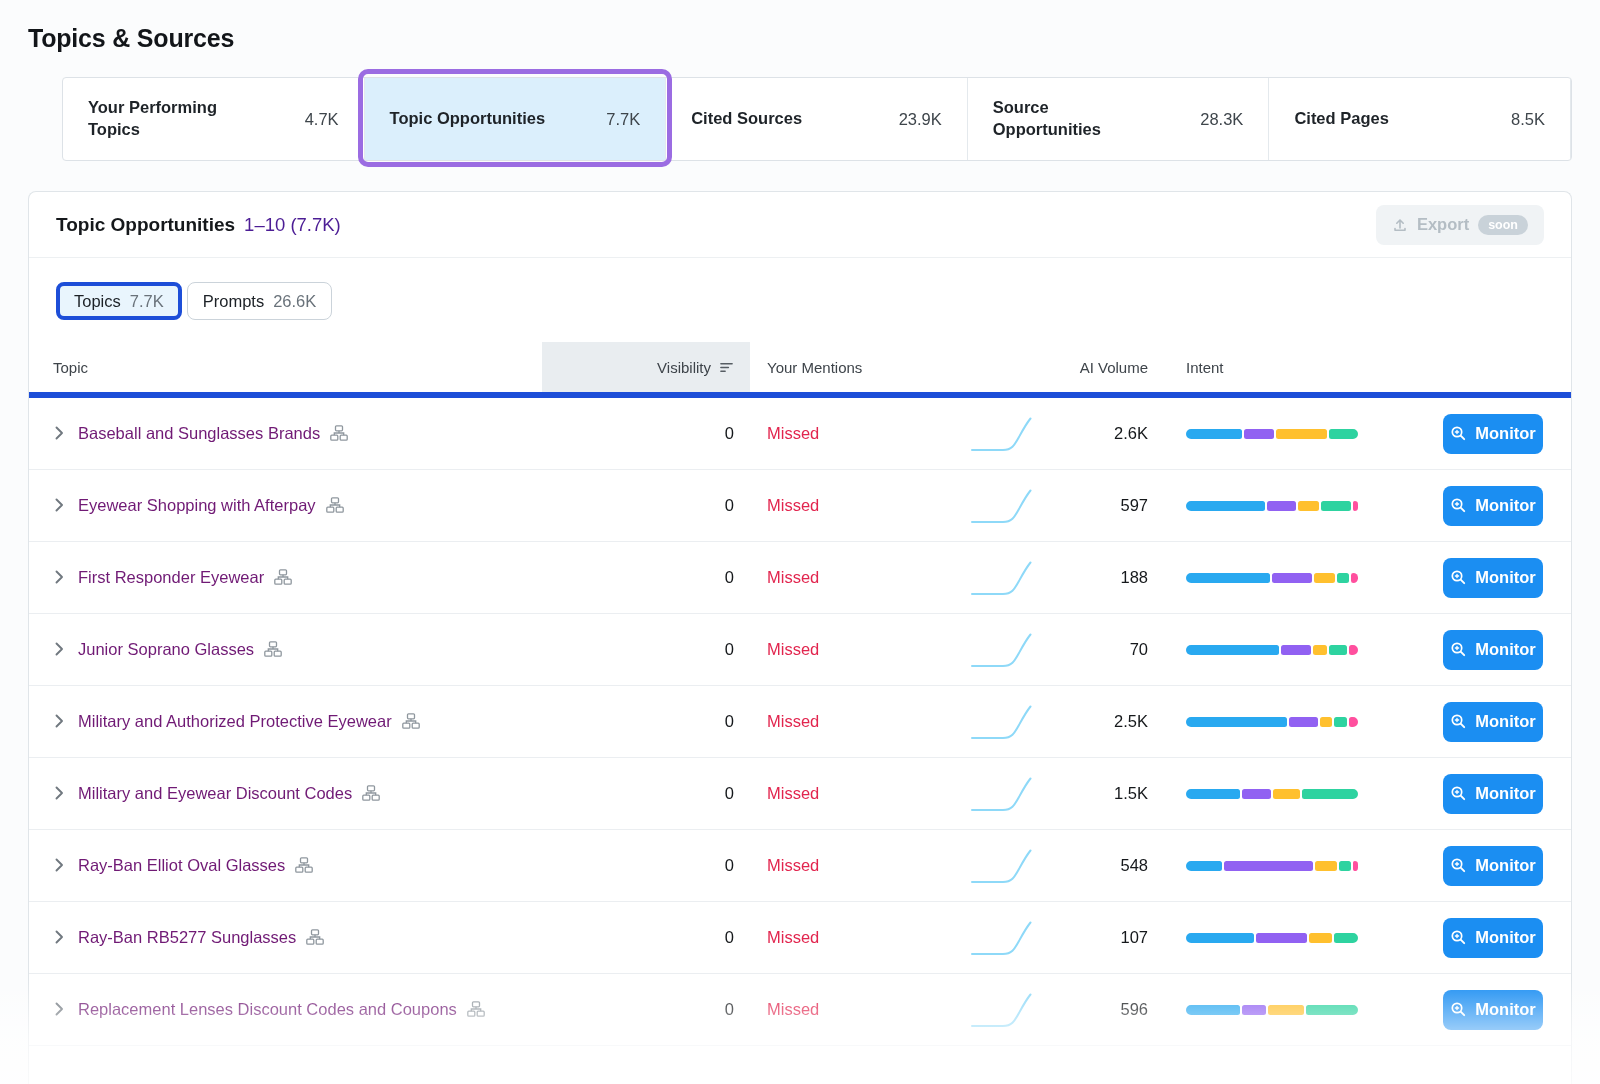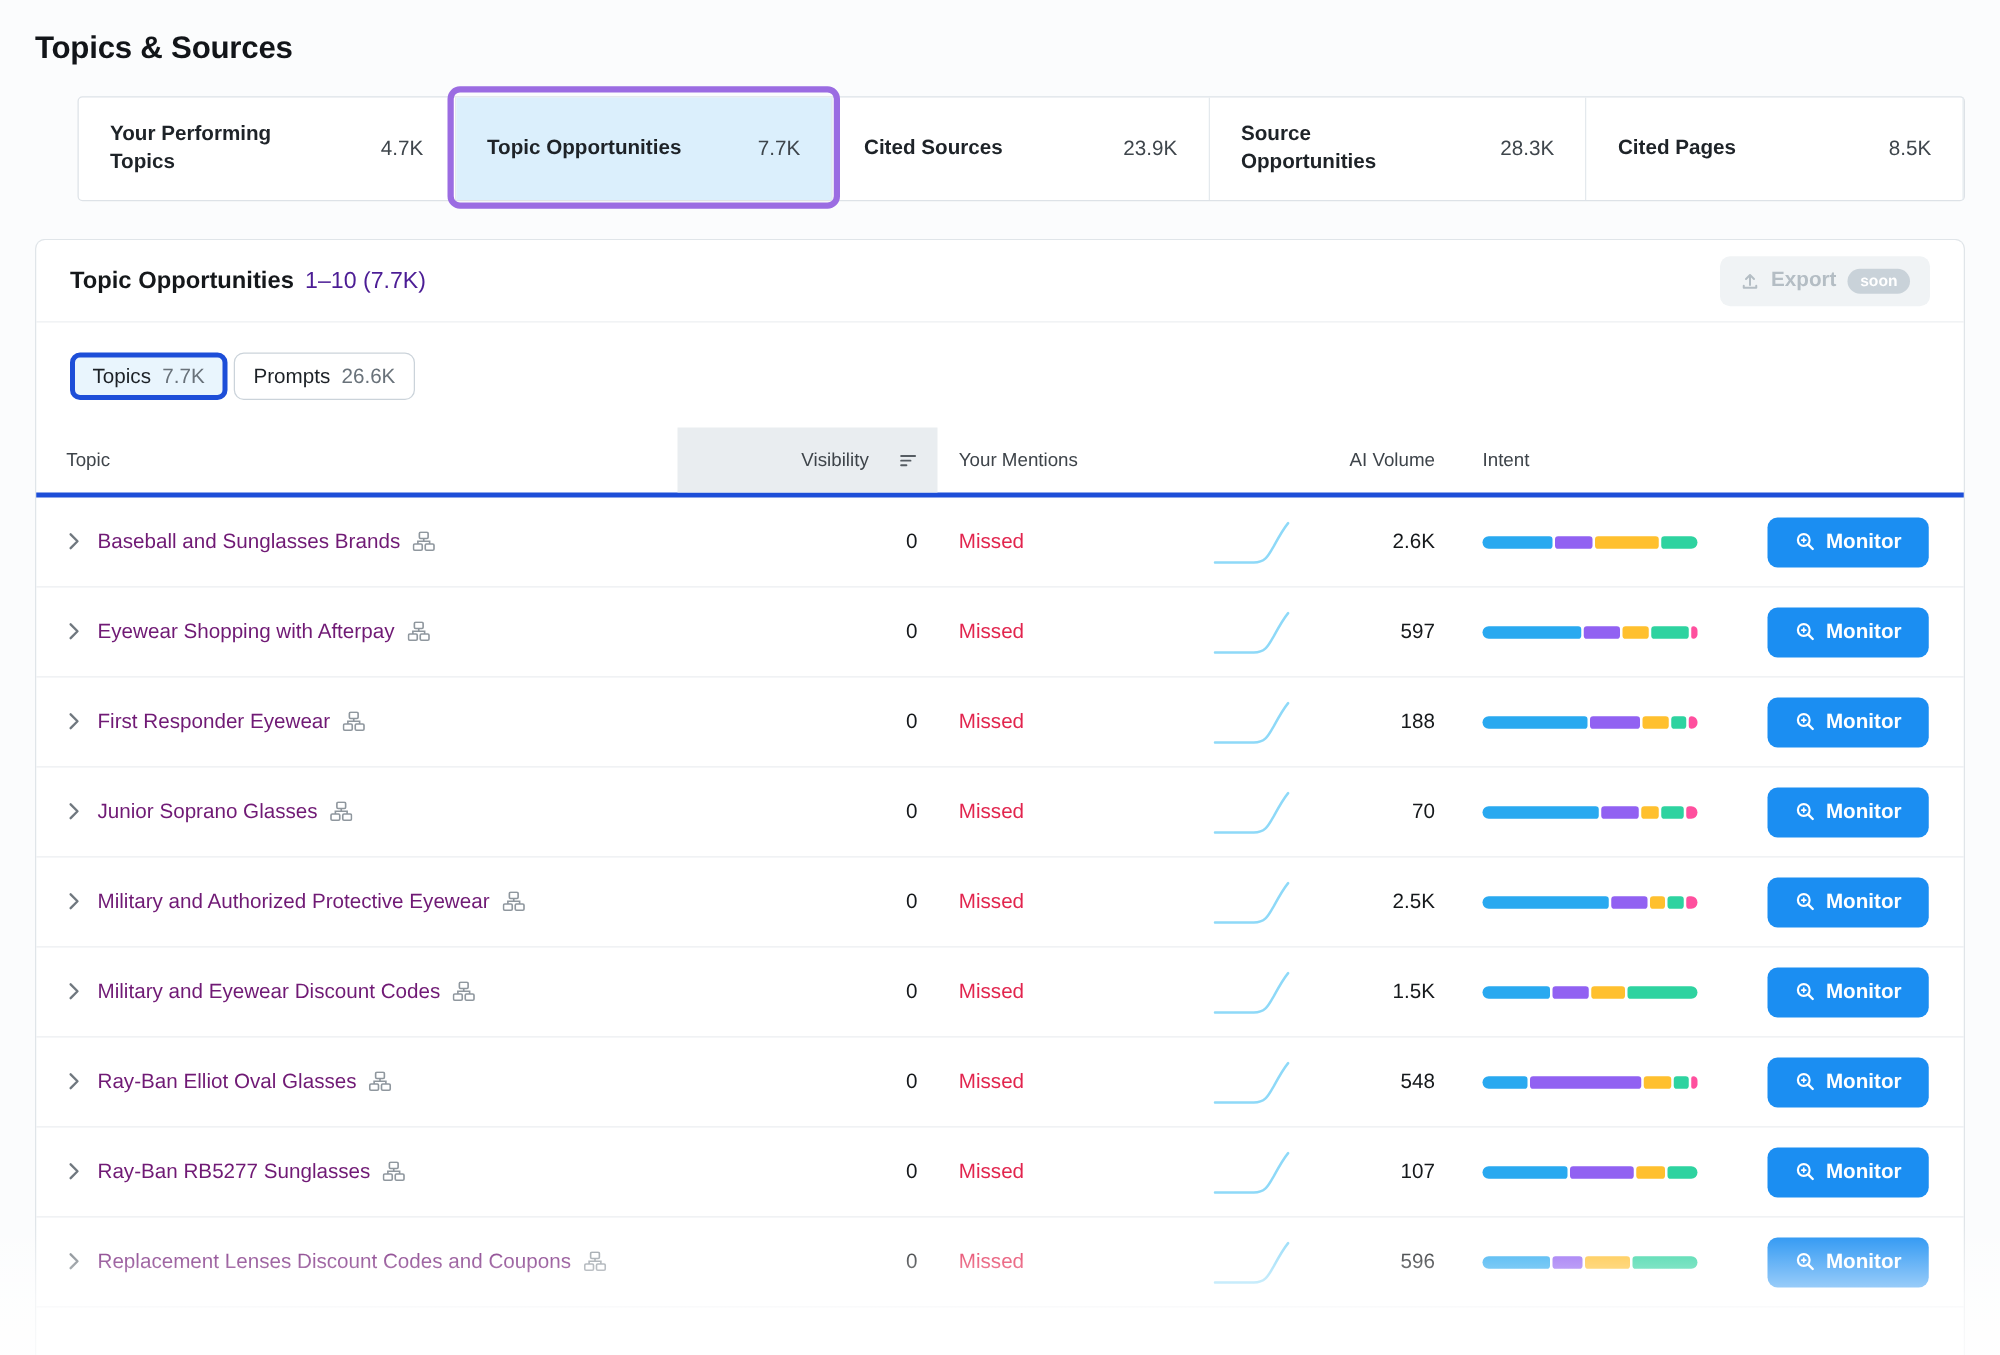--- a/index.html
+++ b/index.html
@@ -123,30 +123,30 @@
   .chip-count { color: #69727a; }
 
   
   .grid {
     display: grid;
     grid-template-columns: 513px 208px 186px 130px 100px 205px 1fr;
     align-items: center;
   }
   .thead {
     height: 56px;
-    border-bottom: 4px solid #1d4ed8;
+    border-bottom: 6px solid #1d4ed8;
     font-size: 15px;
     color: #3e444a;
   }
   .h-topic { padding-left: 24px; }
   .h-vis {
     background: #e9edf0;
     height: 100%;
     display: flex; align-items: center; justify-content: flex-end;
-    gap: 24px; padding-right: 16px;
+    gap: 8px; padding-right: 16px;
     cursor: pointer;
   }
   .h-men { padding-left: 17px; }
   .h-vol { text-align: right; padding-right: 18px; }
   .h-int { padding-left: 20px; }
 
   .trow {
     min-height: 72px;
     border-bottom: 1px solid #ebeef1;
     font-size: 16.5px;
@@ -160,21 +160,21 @@
   .c-men { padding-left: 17px; color: #e2254e; font-weight: 400; }
   .c-trend { display: flex; justify-content: center; }
   .c-vol { text-align: right; padding-right: 18px; color: #15181b; }
   .c-intent { padding-left: 20px; }
   .intent-bar { width: 172px; height: 10px; display: flex; gap: 2px; }
   .seg { border-radius: 2.5px; min-width: 3px; }
   .seg:first-child { border-radius: 5px 2.5px 2.5px 5px; }
   .seg:last-child { border-radius: 2.5px 5px 5px 2.5px; }
   .c-mon { display: flex; justify-content: flex-end; padding-right: 28px; }
   .monitor-btn {
-    width: 129px; height: 40px;
+    width: 100px; height: 40px;
     display: flex; align-items: center; justify-content: center; gap: 8px;
     background: #1b8ef2; color: #ffffff;
     border: none; border-radius: 8px;
     font-family: inherit;
     font-size: 16.5px; font-weight: 700;
     cursor: pointer;
   }
 
   
   .bottom-fade {

